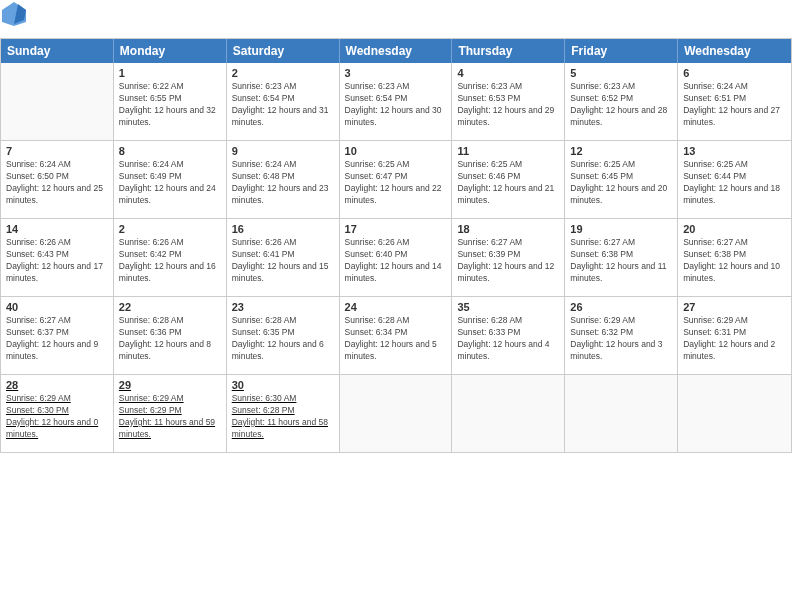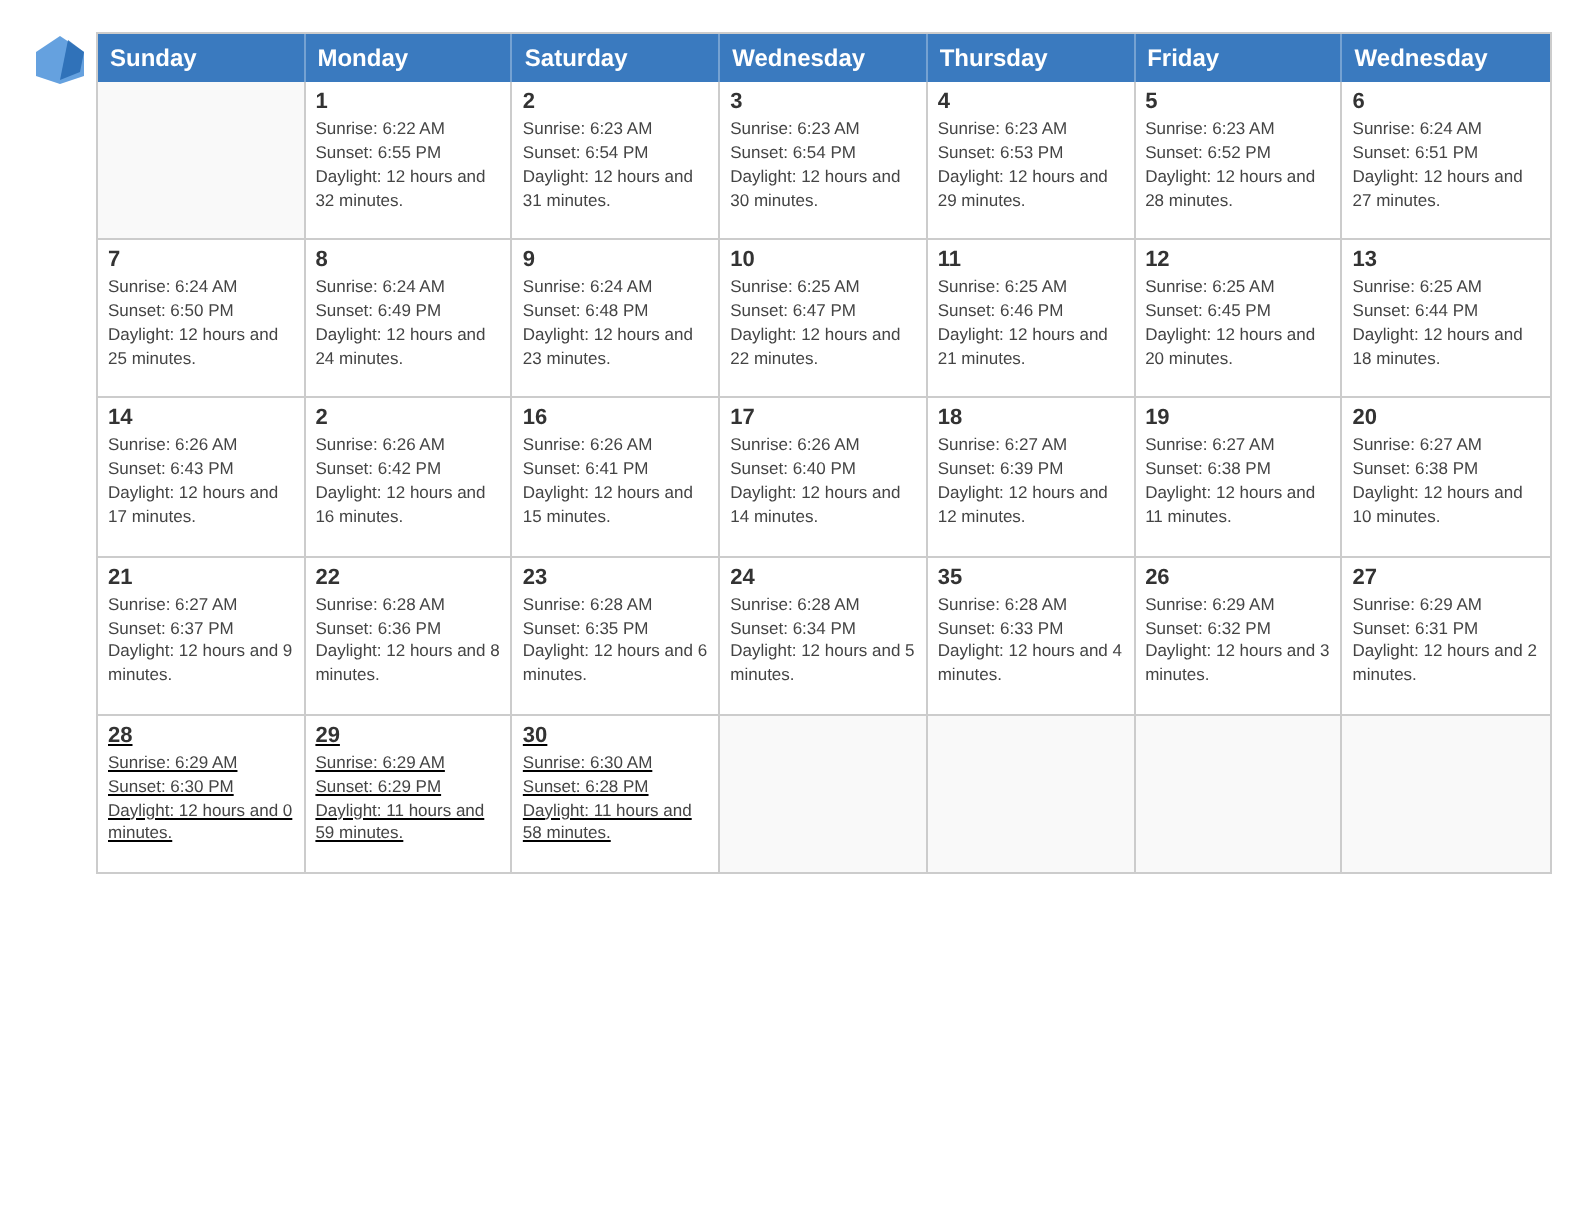--- a/index.html
+++ b/index.html
@@ -6,23 +6,23 @@
     body {
       font-family: Arial, sans-serif;
       background: #fff;
       width: 792px;
       height: 612px;
       overflow: hidden;
     }
     .page {
       width: 792px;
       height: 453px;
-      padding: 16px;
-      display: flex;
-      flex-direction: row;
+      padding: 0;
+      display: flex;
+      flex-direction: column;
     }
     .header {
       display: flex;
       justify-content: space-between;
       align-items: flex-start;
       margin-bottom: 10px;
     }
     .logo {
       display: flex;
       align-items: center;
@@ -221,21 +221,21 @@
             <div class="day-num">19</div>
             <div class="day-info">Sunrise: 6:27 AM<br>Sunset: 6:38 PM<br>Daylight: 12 hours and 11 minutes.</div>
           </div>
           <div class="cal-cell">
             <div class="day-num">20</div>
             <div class="day-info">Sunrise: 6:27 AM<br>Sunset: 6:38 PM<br>Daylight: 12 hours and 10 minutes.</div>
           </div>
         </div>
         <div class="cal-row">
           <div class="cal-cell">
-            <div class="day-num">21</div>
+            <div class="day-num">40</div>
             <div class="day-info">Sunrise: 6:27 AM<br>Sunset: 6:37 PM<br>Daylight: 12 hours and 9 minutes.</div>
           </div>
           <div class="cal-cell">
             <div class="day-num">22</div>
             <div class="day-info">Sunrise: 6:28 AM<br>Sunset: 6:36 PM<br>Daylight: 12 hours and 8 minutes.</div>
           </div>
           <div class="cal-cell">
             <div class="day-num">23</div>
             <div class="day-info">Sunrise: 6:28 AM<br>Sunset: 6:35 PM<br>Daylight: 12 hours and 6 minutes.</div>
           </div>

